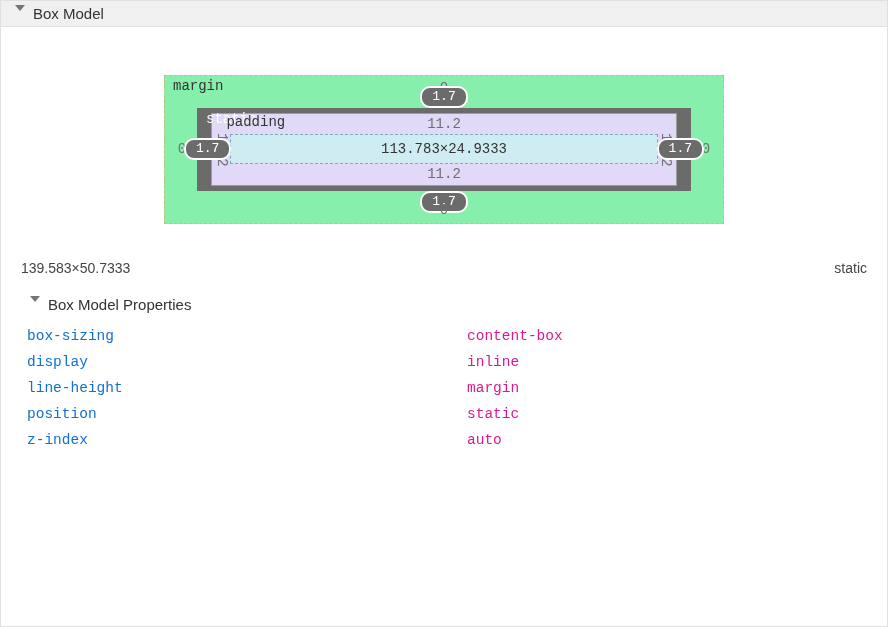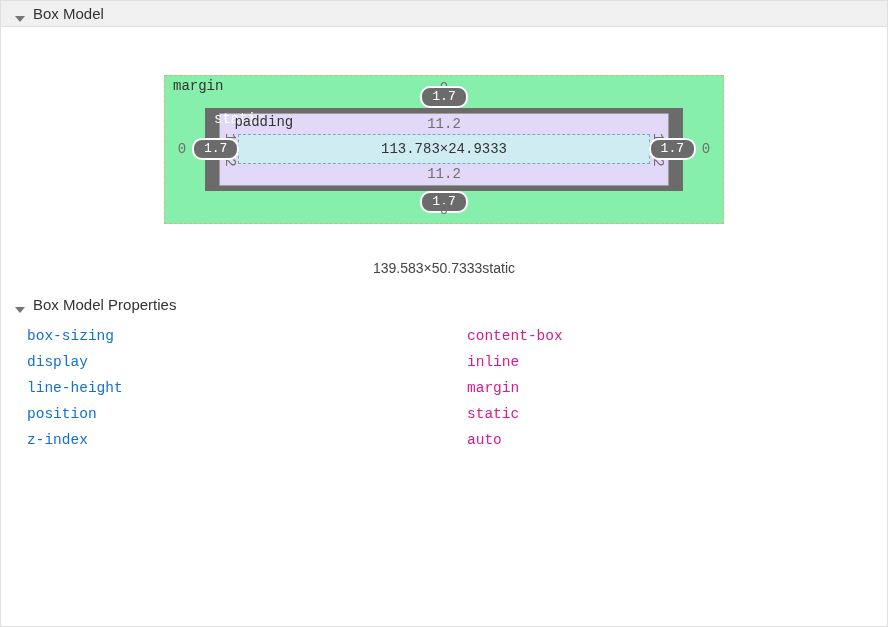--- a/index.html
+++ b/index.html
@@ -7,31 +7,32 @@
       font-family: -apple-system, BlinkMacSystemFont, "Segoe UI", Arial, sans-serif;
       font-size: 14px;
       background: #fff;
       width: 888px;
       height: 627px;
       border: 1px solid #e0e0e0;
       overflow: hidden;
     }
     .section-header {
       display: flex;
-      align-items: flex-end;
+      align-items: flex-start;
       background: #f0f0f0;
       border-bottom: 1px solid #e0e0e0;
       padding: 4px 14px;
       cursor: pointer;
       user-select: none;
     }
     .section-header.sub {
       background: transparent;
       border-bottom: none;
       padding: 4px 14px 6px;
+      margin-left: 15px;
     }
     .tw {
       display: inline-block;
       width: 0; height: 0;
       border-top: 6px solid #757575;
       border-left: 5px solid transparent;
       border-right: 5px solid transparent;
       margin-right: 8px;
     }
     .section-title {
@@ -137,21 +138,21 @@
       line-height: 1.2;
     }
     .top-num { padding-top: 0px; }
     .bottom-num { padding-bottom: 0px; }
     .b-top-badge { text-align: center; margin-top: -11px; }
     .b-bottom-badge { text-align: center; margin-bottom: -11px; }
     .b-side-badge { margin: 0 -18px; z-index:4; position:relative;}
     
     .dims-row {
       display: flex;
-      justify-content: center;
+      justify-content: space-between;
       padding: 14px 20px 16px;
       color: #444;
       font-size: 14px;
     }
     
     .props {
       padding: 4px 26px 4px 26px;
       font-family: "Menlo","Consolas","Courier New",monospace;
       font-size: 14.5px;
     }
@@ -178,21 +179,21 @@
 
 <div class="box-model-area">
   <div class="box-wrap">
 
     <div class="margin-box layer">
       <span class="layer-label">margin</span>
       <div class="top-num"><span class="num">0</span></div>
       <div class="row-hz">
         <span class="side-num num">0</span>
 
-        <div style="flex-grow:1; margin:0 12px;">
+        <div style="flex-grow:1; margin:0 4px;">
           <div class="b-top-badge"><span class="badge">1.7</span></div>
           <div class="border-box layer" style="padding:4px 4px;">
             <span class="layer-label">static</span>
             <div class="border-row">
               <span class="badge b-side-badge">1.7</span>
 
               <div class="padding-box layer" style="padding:2px 2px;">
                 <span class="layer-label">padding</span>
                 <div class="top-num"><span class="num">11.2</span></div>
                 <div class="row-hz">

